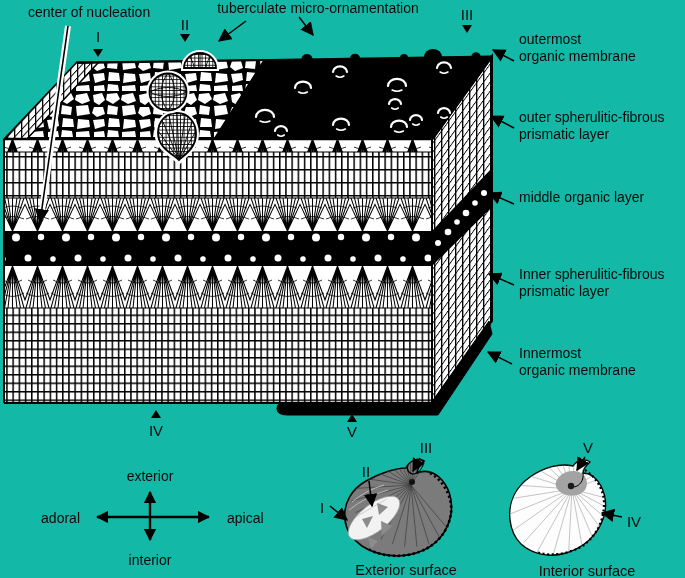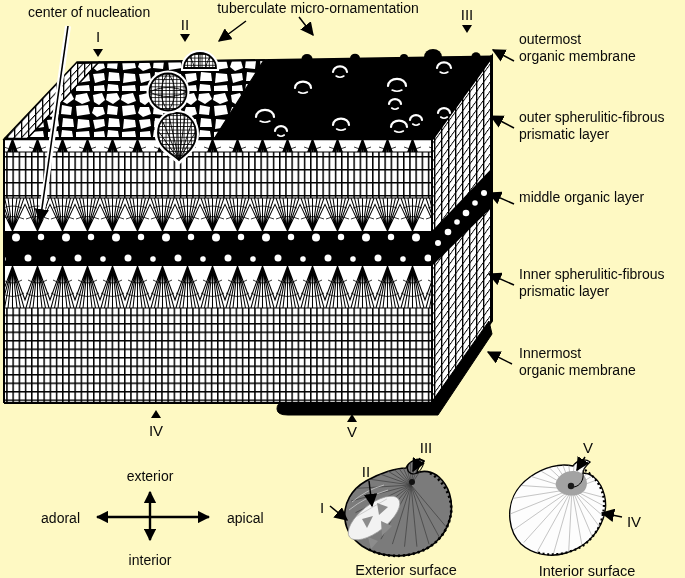--- a/index.html
+++ b/index.html
@@ -1,16 +1,16 @@
 <!DOCTYPE html>
 <html><head>
 <meta charset="utf-8">
 <style>
   html,body{margin:0;padding:0;background:#fff;}
-  .stage{position:relative;width:685px;height:578px;background:#fef9c3;overflow:hidden;}
+  .stage{position:relative;width:685px;height:578px;background:#14b8a6;overflow:hidden;}
   svg{display:block;}
   text{font-family:"Liberation Sans","DejaVu Sans",sans-serif;fill:#0a0a0a;}
   .lbl{font-size:14px;}
   .num{font-size:15px;}
   .cap{font-size:14.5px;}
 </style>
 </head>
 <body>
 
 <div class="stage">

